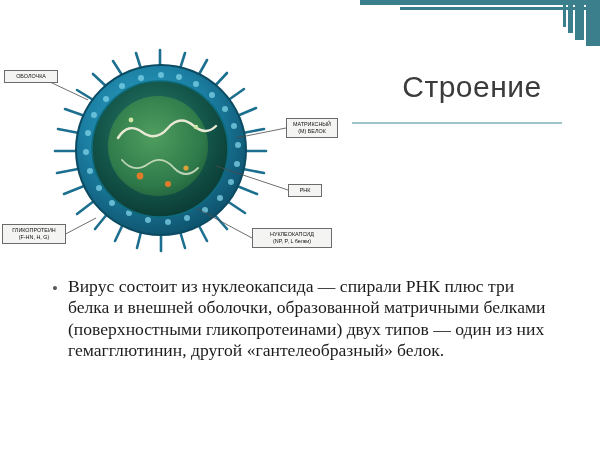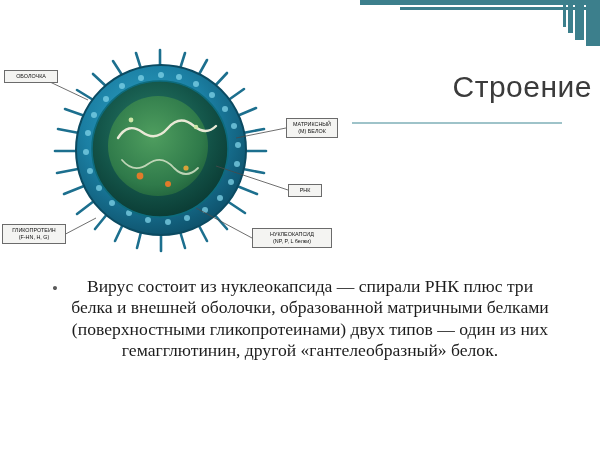--- a/index.html
+++ b/index.html
@@ -47,21 +47,21 @@
   
   .slide-title {
     position: absolute;
     left: 352px;
     top: 70px;
     width: 240px;
     font-family: "Liberation Sans", sans-serif;
     font-size: 30px;
     color: #3b3b3b;
     letter-spacing: 0.5px;
-    text-align: right;
+    text-align: center;
   }
 
   
   .figure {
     position: absolute;
     left: 0;
     top: 42px;
     width: 330px;
     height: 222px;
   }
@@ -99,21 +99,21 @@
     font-size: 17px;
     color: #5b5b5b;
     line-height: 1.1;
     padding-top: 4px;
   }
   .bullet-text {
     font-family: "Liberation Serif", serif;
     font-size: 17.6px;
     color: #1c1c1c;
     line-height: 1.22;
-    text-align: center;
+    text-align: left;
   }
 </style>
 </head>
 <body>
 
 <div class="deco-bars">
   <div class="bar bar-e"></div>
   <div class="bar bar-f"></div>
   <div class="bar bar-a"></div>
   <div class="bar bar-b"></div>

